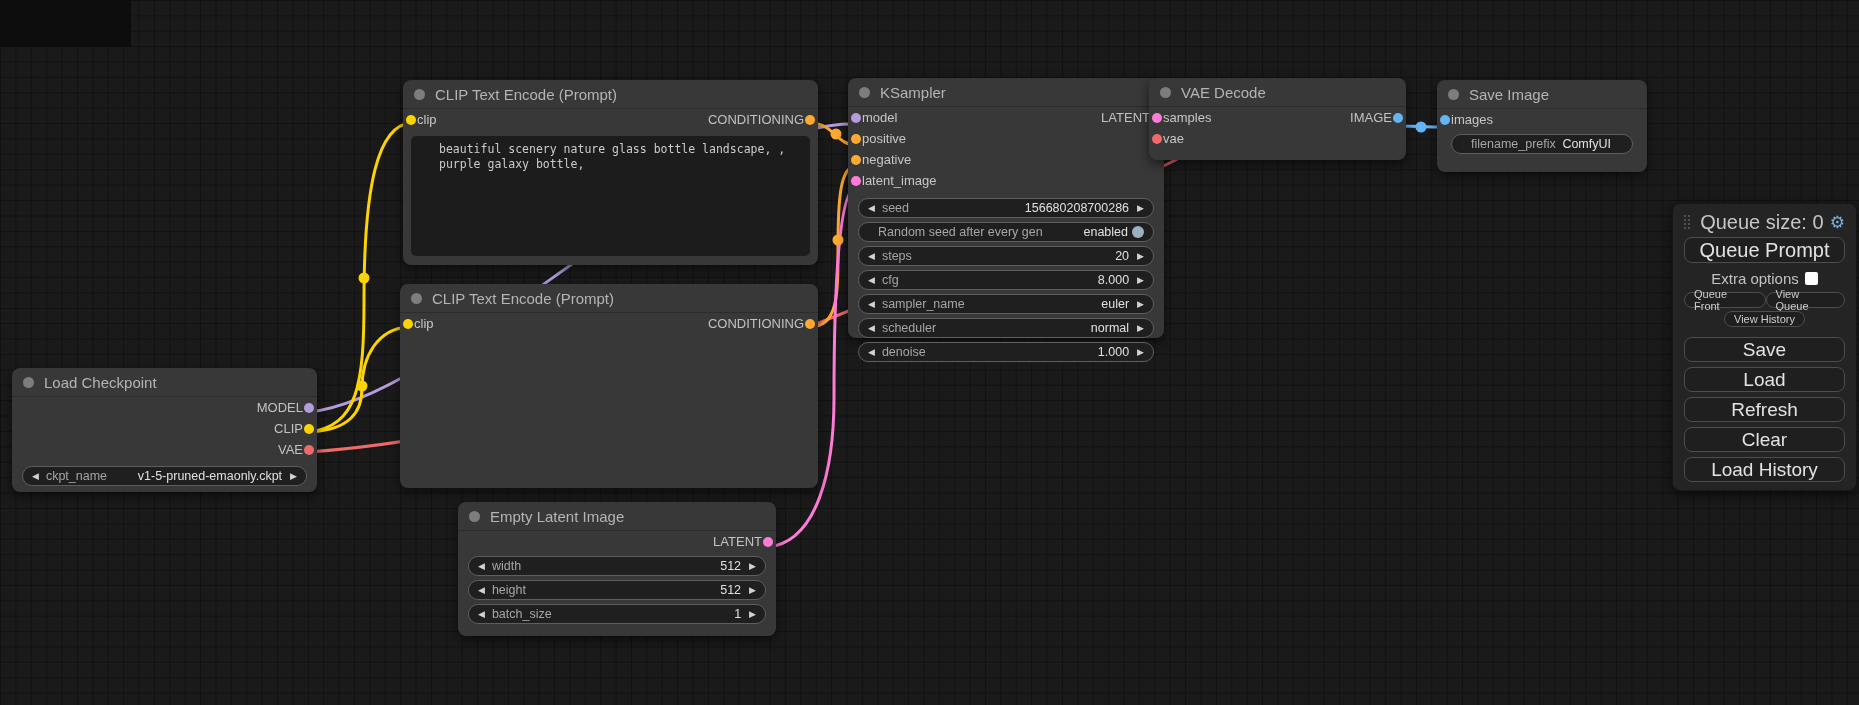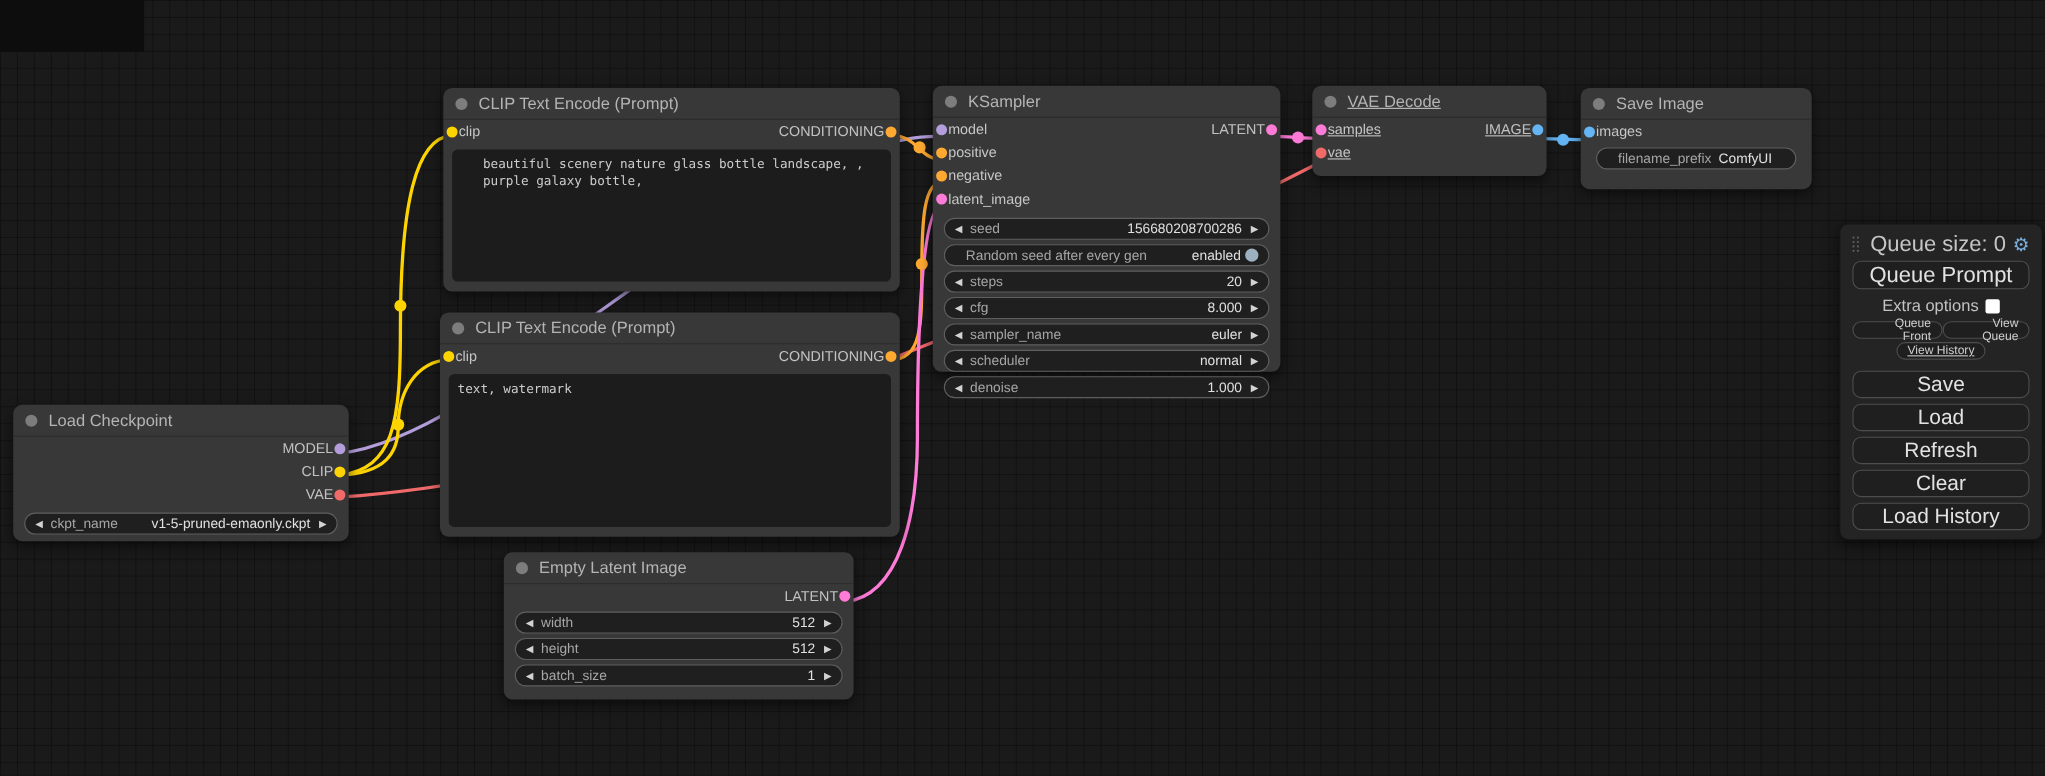--- a/index.html
+++ b/index.html
@@ -40,28 +40,28 @@
 
   .panel{position:absolute;left:1672px;top:203px;width:185px;background:#242424;
     border:1px solid #161616;border-radius:8px;box-shadow:0 4px 14px rgba(0,0,0,.6);
     box-sizing:border-box;padding:8px 11px 8px 11px;color:#c8c8c8;}
   .panel-head{display:flex;align-items:center;height:20px;}
   .drag-dots{display:grid;grid-template-columns:2px 2px;grid-auto-rows:2px;gap:2px;margin-right:4px;}
   .drag-dots i{background:#5f5f5f;border-radius:50%;}
   .queue-size{flex:1;text-align:center;font-size:20px;color:#c6c6c6;}
   .gear{font-size:17px;color:#7ab0de;line-height:1;cursor:pointer;}
   .pbtn{background:#1f1f1f;border:1px solid #4d4d4d;border-radius:8px;color:#e2e2e2;
-    display:flex;align-items:center;justify-content:center;box-sizing:border-box;cursor:pointer;text-align:right;}
+    display:flex;align-items:center;justify-content:center;box-sizing:border-box;cursor:pointer;}
   .btn-queue{height:26px;margin-top:5px;font-size:20px;}
   .extra-row{margin-top:7px;height:17px;display:flex;align-items:center;justify-content:center;gap:6px;
     font-size:15px;color:#c2c2c2;}
   .checkbox{width:13px;height:13px;background:#ffffff;border-radius:2px;}
   .mini-row{margin-top:5px;display:flex;justify-content:space-between;}
   .mini{height:16px;font-size:11px;border-radius:9px;padding:0 9px;color:#cfcfcf;}
-  .hist-row{margin-top:3px;display:flex;justify-content:center;text-decoration:underline;}
+  .hist-row{margin-top:3px;display:flex;justify-content:center;}
   .btn-big{height:25px;font-size:19px;}
   .mt10{margin-top:10px;} .mt5{margin-top:5px;}
 </style>
 </head>
 <body>
 
 <div class="canvas"></div>
 <div class="corner"></div>
 
 <svg class="wires" width="1859" height="705">
@@ -125,21 +125,20 @@
   <div class="node-header">
     <span class="collapse-dot"></span>
     <span class="node-title">CLIP Text Encode (Prompt)</span>
   </div>
   <div class="io-row">
     <span class="pdot in" style="background-color: rgb(253, 212, 0);"></span>
     <span>clip</span>
     <span class="out-label">CONDITIONING</span>
     <span class="pdot out" style="background-color: rgb(255, 169, 49);"></span>
   </div>
-  <div class="prompt-box" style="height:139px;">text, watermark</div>
 </div>
 
 <div class="node" style="left:848px;top:78px;width:316px;height:260px;text-align:center;">
   <div class="node-header">
     <span class="collapse-dot"></span>
     <span class="node-title">KSampler</span>
   </div>
   <div class="io-row">
     <span class="pdot in" style="background-color: rgb(179, 157, 219);"></span>
     <span>model</span>
@@ -195,21 +194,21 @@
     <span class="warrow">▶</span>
   </div>
   <div class="widget">
     <span class="warrow">◀</span>
     <span class="wlabel">denoise</span>
     <span class="wvalue">1.000</span>
     <span class="warrow">▶</span>
   </div>
 </div>
 
-<div class="node" style="left:1193px;top:78px;width:213px;height:82px;text-decoration:underline;">
+<div class="node" style="left:1149px;top:78px;width:257px;height:82px;">
   <div class="node-header">
     <span class="collapse-dot"></span>
     <span class="node-title">VAE Decode</span>
   </div>
   <div class="io-row">
     <span class="pdot in" style="background-color: rgb(255, 123, 216);"></span>
     <span>samples</span>
     <span class="out-label">IMAGE</span>
     <span class="pdot out" style="background-color: rgb(100, 181, 246);"></span>
   </div>

